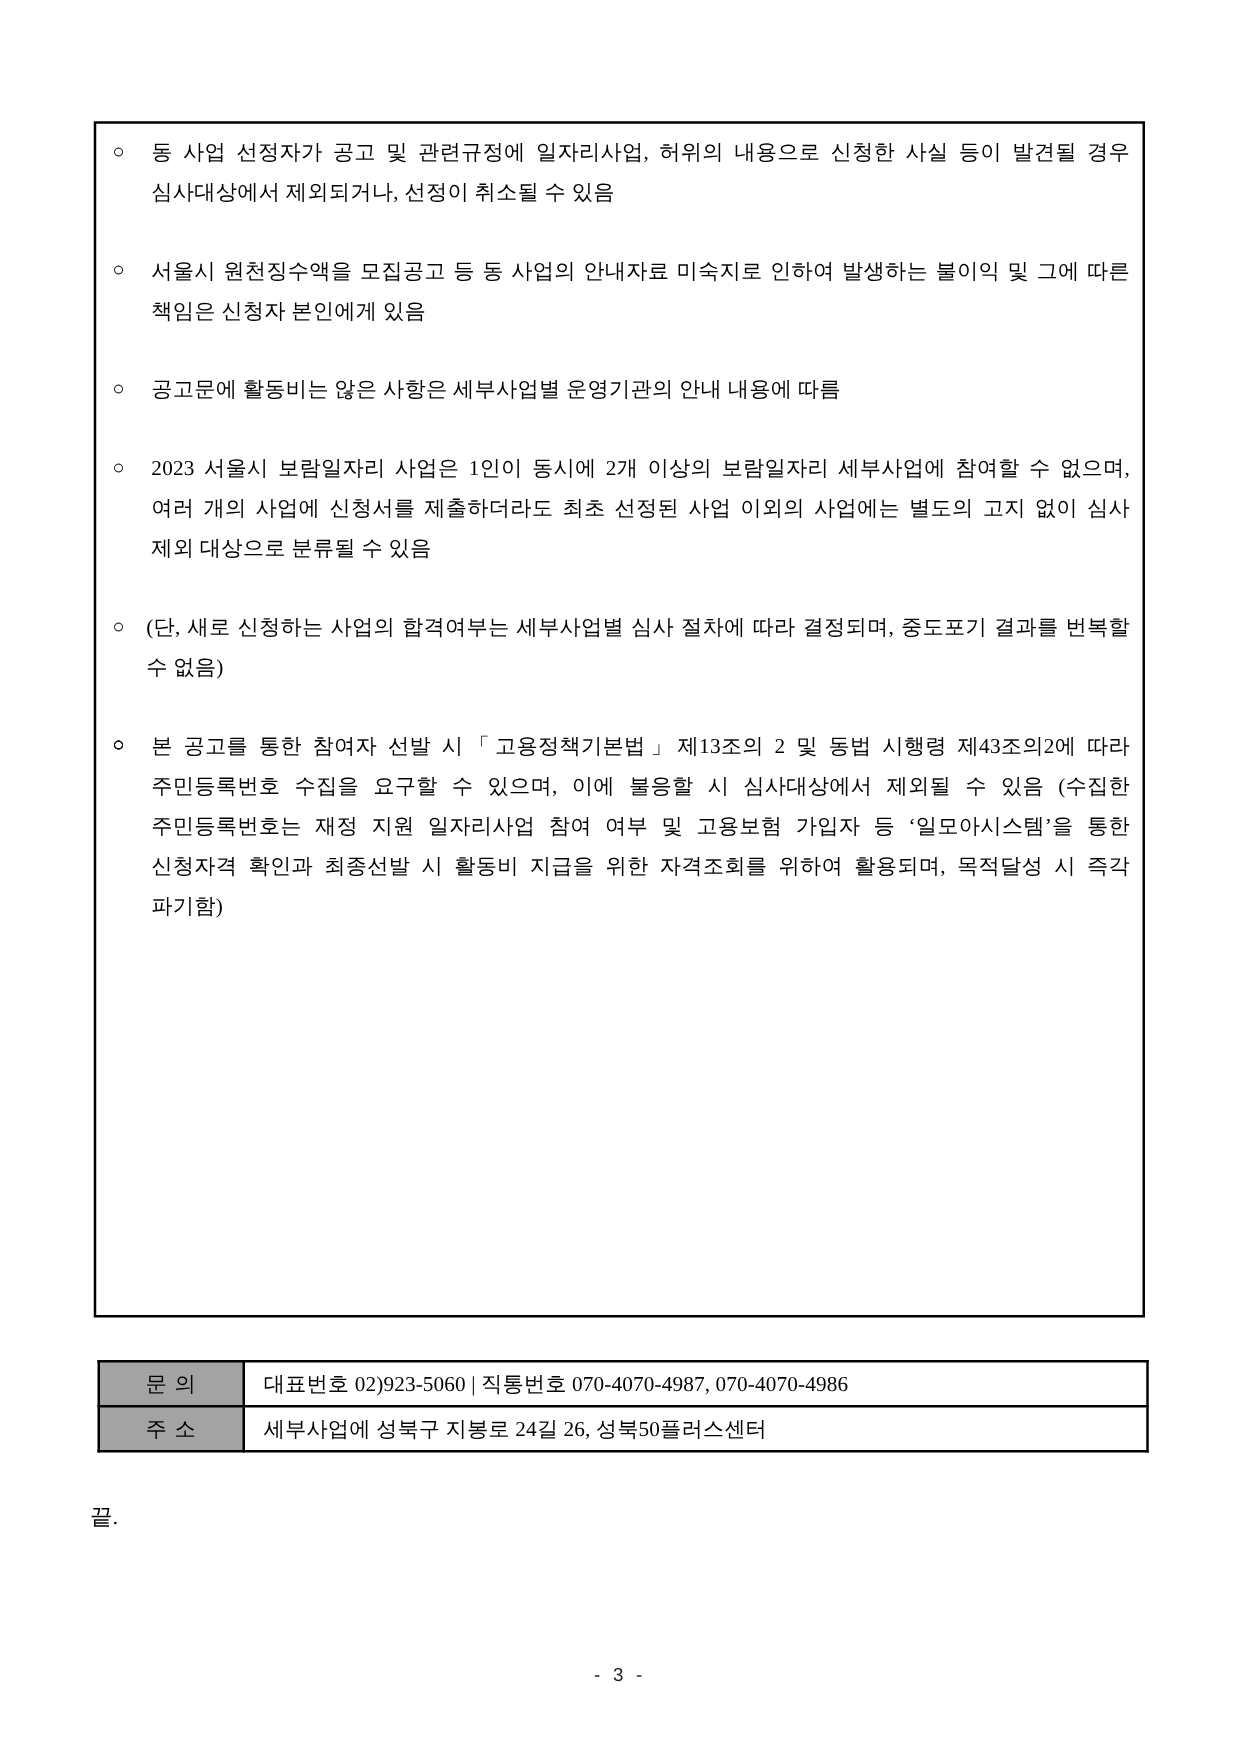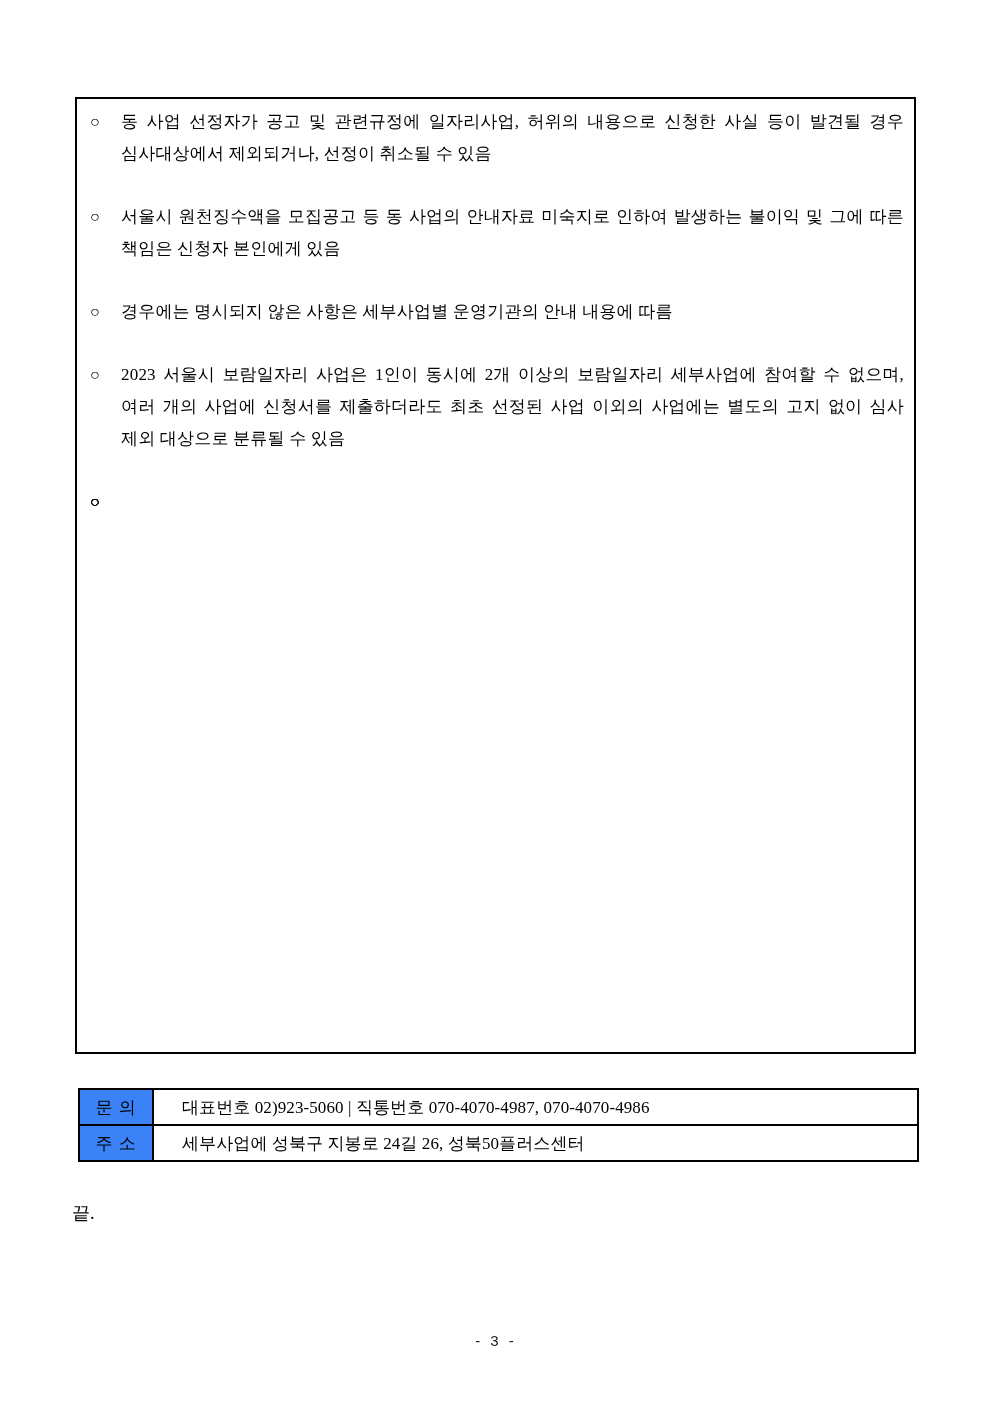--- a/index.html
+++ b/index.html
@@ -56,27 +56,27 @@
     border-collapse: collapse;
     table-layout: fixed;
     font-size: 17px;
   }
   .contact-table td {
     border: 2px solid #000000;
     height: 36px;
     box-sizing: border-box;
   }
   .contact-table td.label {
-    width: 74px;
-    background: #3b82f6;
+    width: 116px;
+    background: #a3a3a3;
     text-align: center;
     letter-spacing: 1px;
   }
   .contact-table td.value {
-    padding-left: 28px;
+    padding-left: 15px;
     letter-spacing: 0.1px;
   }
   .end-mark {
     position: absolute;
     left: 72px;
     top: 1198px;
     font-size: 18px;
     line-height: 30px;
   }
   .page-number {
@@ -103,42 +103,44 @@
       <span>동 사업 선정자가 공고 및 관련규정에 일자리사업, 허위의 내용으로 신청한 사실 등이 발견될 경우 심사대상에서 제외되거나, 선정이 취소될 수 있음</span>
     </div>
 
     <div class="bullet">
       <span class="marker">○</span>
       <span>서울시 원천징수액을 모집공고 등 동 사업의 안내자료 미숙지로 인하여 발생하는 불이익 및 그에 따른 책임은 신청자 본인에게 있음</span>
     </div>
 
     <div class="bullet">
       <span class="marker">○</span>
-      <span>경우에는 명시되지 않은 사항은 세부사업별 운영기관의 안내 내용에 따름</span>
+      <span>공고문에 활동비는 않은 사항은 세부사업별 운영기관의 안내 내용에 따름</span>
     </div>
 
     <div class="bullet">
       <span class="marker">○</span>
       <span>2023 서울시 보람일자리 사업은 1인이 동시에 2개 이상의 보람일자리 세부사업에 참여할 수 없으며, 여러 개의 사업에 신청서를 제출하더라도 최초 선정된 사업 이외의 사업에는 별도의 고지 없이 심사 제외 대상으로 분류될 수 있음</span>
+    </div>
+
+    <div class="bullet">
+      <span class="marker">○</span>
+      <div class="note">(단, 새로 신청하는 사업의 합격여부는 세부사업별 심사 절차에 따라 결정되며, 중도포기 결과를 번복할 수 없음)</div>
     </div>
 
     <div class="bullet">
       <span class="marker">○</span>
     </div>
 
     <div class="bullet">
       <span class="marker">○</span>
     </div>
 
     <div class="bullet">
       <span class="marker">○</span>
-    </div>
-
-    <div class="bullet">
-      <span class="marker">○</span>
+      <span>본 공고를 통한 참여자 선발 시「고용정책기본법」제13조의 2 및 동법 시행령 제43조의2에 따라 주민등록번호 수집을 요구할 수 있으며, 이에 불응할 시 심사대상에서 제외될 수 있음 (수집한 주민등록번호는 재정 지원 일자리사업 참여 여부 및 고용보험 가입자 등 ‘일모아시스템’을 통한 신청자격 확인과 최종선발 시 활동비 지급을 위한 자격조회를 위하여 활용되며, 목적달성 시 즉각 파기함)</span>
     </div>
 
   </div>
 
   <table class="contact-table">
     <tbody>
       <tr>
         <td class="label">문 의</td>
         <td class="value">대표번호 02)923-5060 | 직통번호 070-4070-4987, 070-4070-4986</td>
       </tr>

